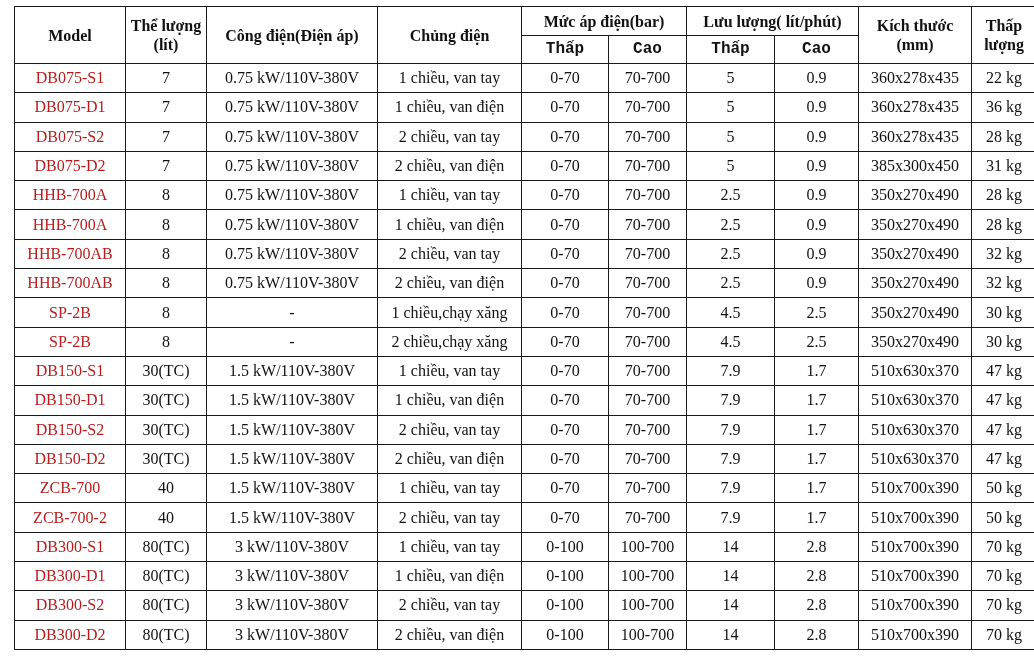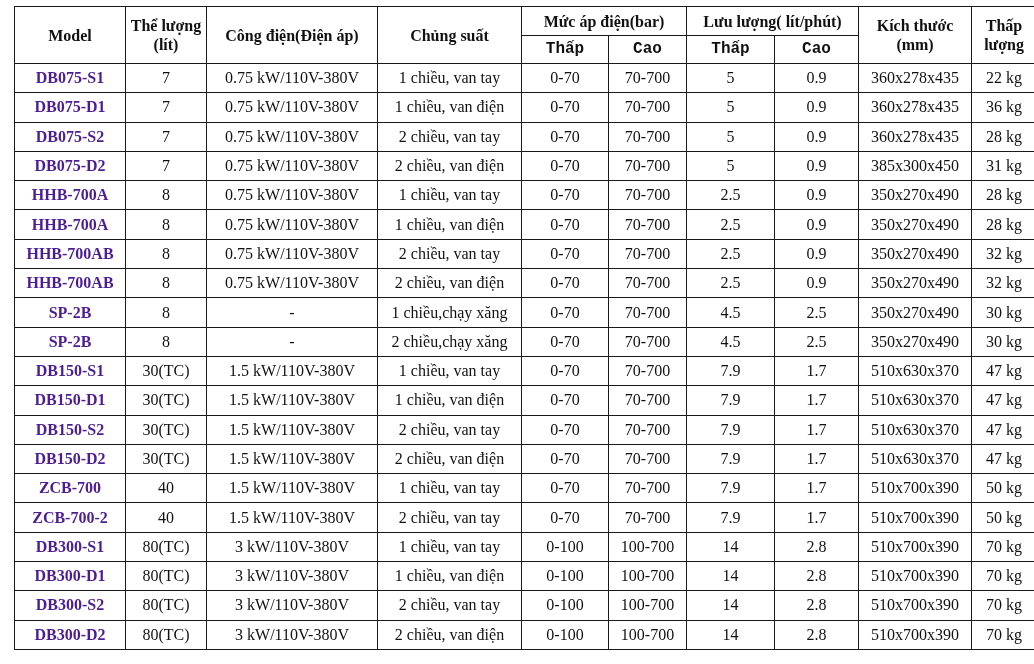--- a/index.html
+++ b/index.html
@@ -3,21 +3,21 @@
 <meta charset="utf-8">
 <style>
   html, body { margin:0; padding:0; background:#ffffff; }
   body { width:1034px; height:664px; overflow:hidden; position:relative; font-family:"Liberation Serif", serif; color:#111; }
   table { position:absolute; left:14px; top:6px; border-collapse:collapse; table-layout:fixed; width:1022px; }
   td, th { border:1.5px solid #1a1a1a; text-align:center; vertical-align:middle; padding:0; font-size:16px; line-height:18px; white-space:nowrap; }
   th { font-weight:bold; font-size:16px; line-height:19px; }
   tr.h1 th { height:28px; }
   tr.h2 th { height:27px;font-family:Liberation Mono, monospace; }
   tbody tr td { height:28.3px; }
-  td.model { color:#4c1d95; font-weight:bold; }
+  td.model { color:#b91c1c; font-weight:normal; }
 </style>
 </head>
 <body>
 
 <table>
   <colgroup>
     <col style="width:111px">
       <col style="width:81px">
       <col style="width:171px">
       <col style="width:144px">
@@ -26,21 +26,21 @@
       <col style="width:88px">
       <col style="width:84px">
     <col style="width:113px">
       <col style="width:65px">
   </colgroup>
   <thead>
     <tr class="h1">
       <th rowspan="2">Model</th>
       <th rowspan="2"><span>Thể lượng</span><br><span>(lít)</span></th>
       <th rowspan="2">Công điện(Điện áp)</th>
-      <th rowspan="2">Chủng suất</th>
+      <th rowspan="2">Chủng điện</th>
       <th colspan="2">Mức áp điện(bar)</th>
       <th colspan="2">Lưu lượng( lít/phút)</th>
       <th rowspan="2"><span>Kích thước</span><br><span>(mm)</span></th>
       <th rowspan="2"><span>Thấp</span><br><span>lượng</span></th>
     </tr>
     <tr class="h2">
       <th>Thấp</th>
       <th>Cao</th>
       <th>Thấp</th>
       <th>Cao</th>

